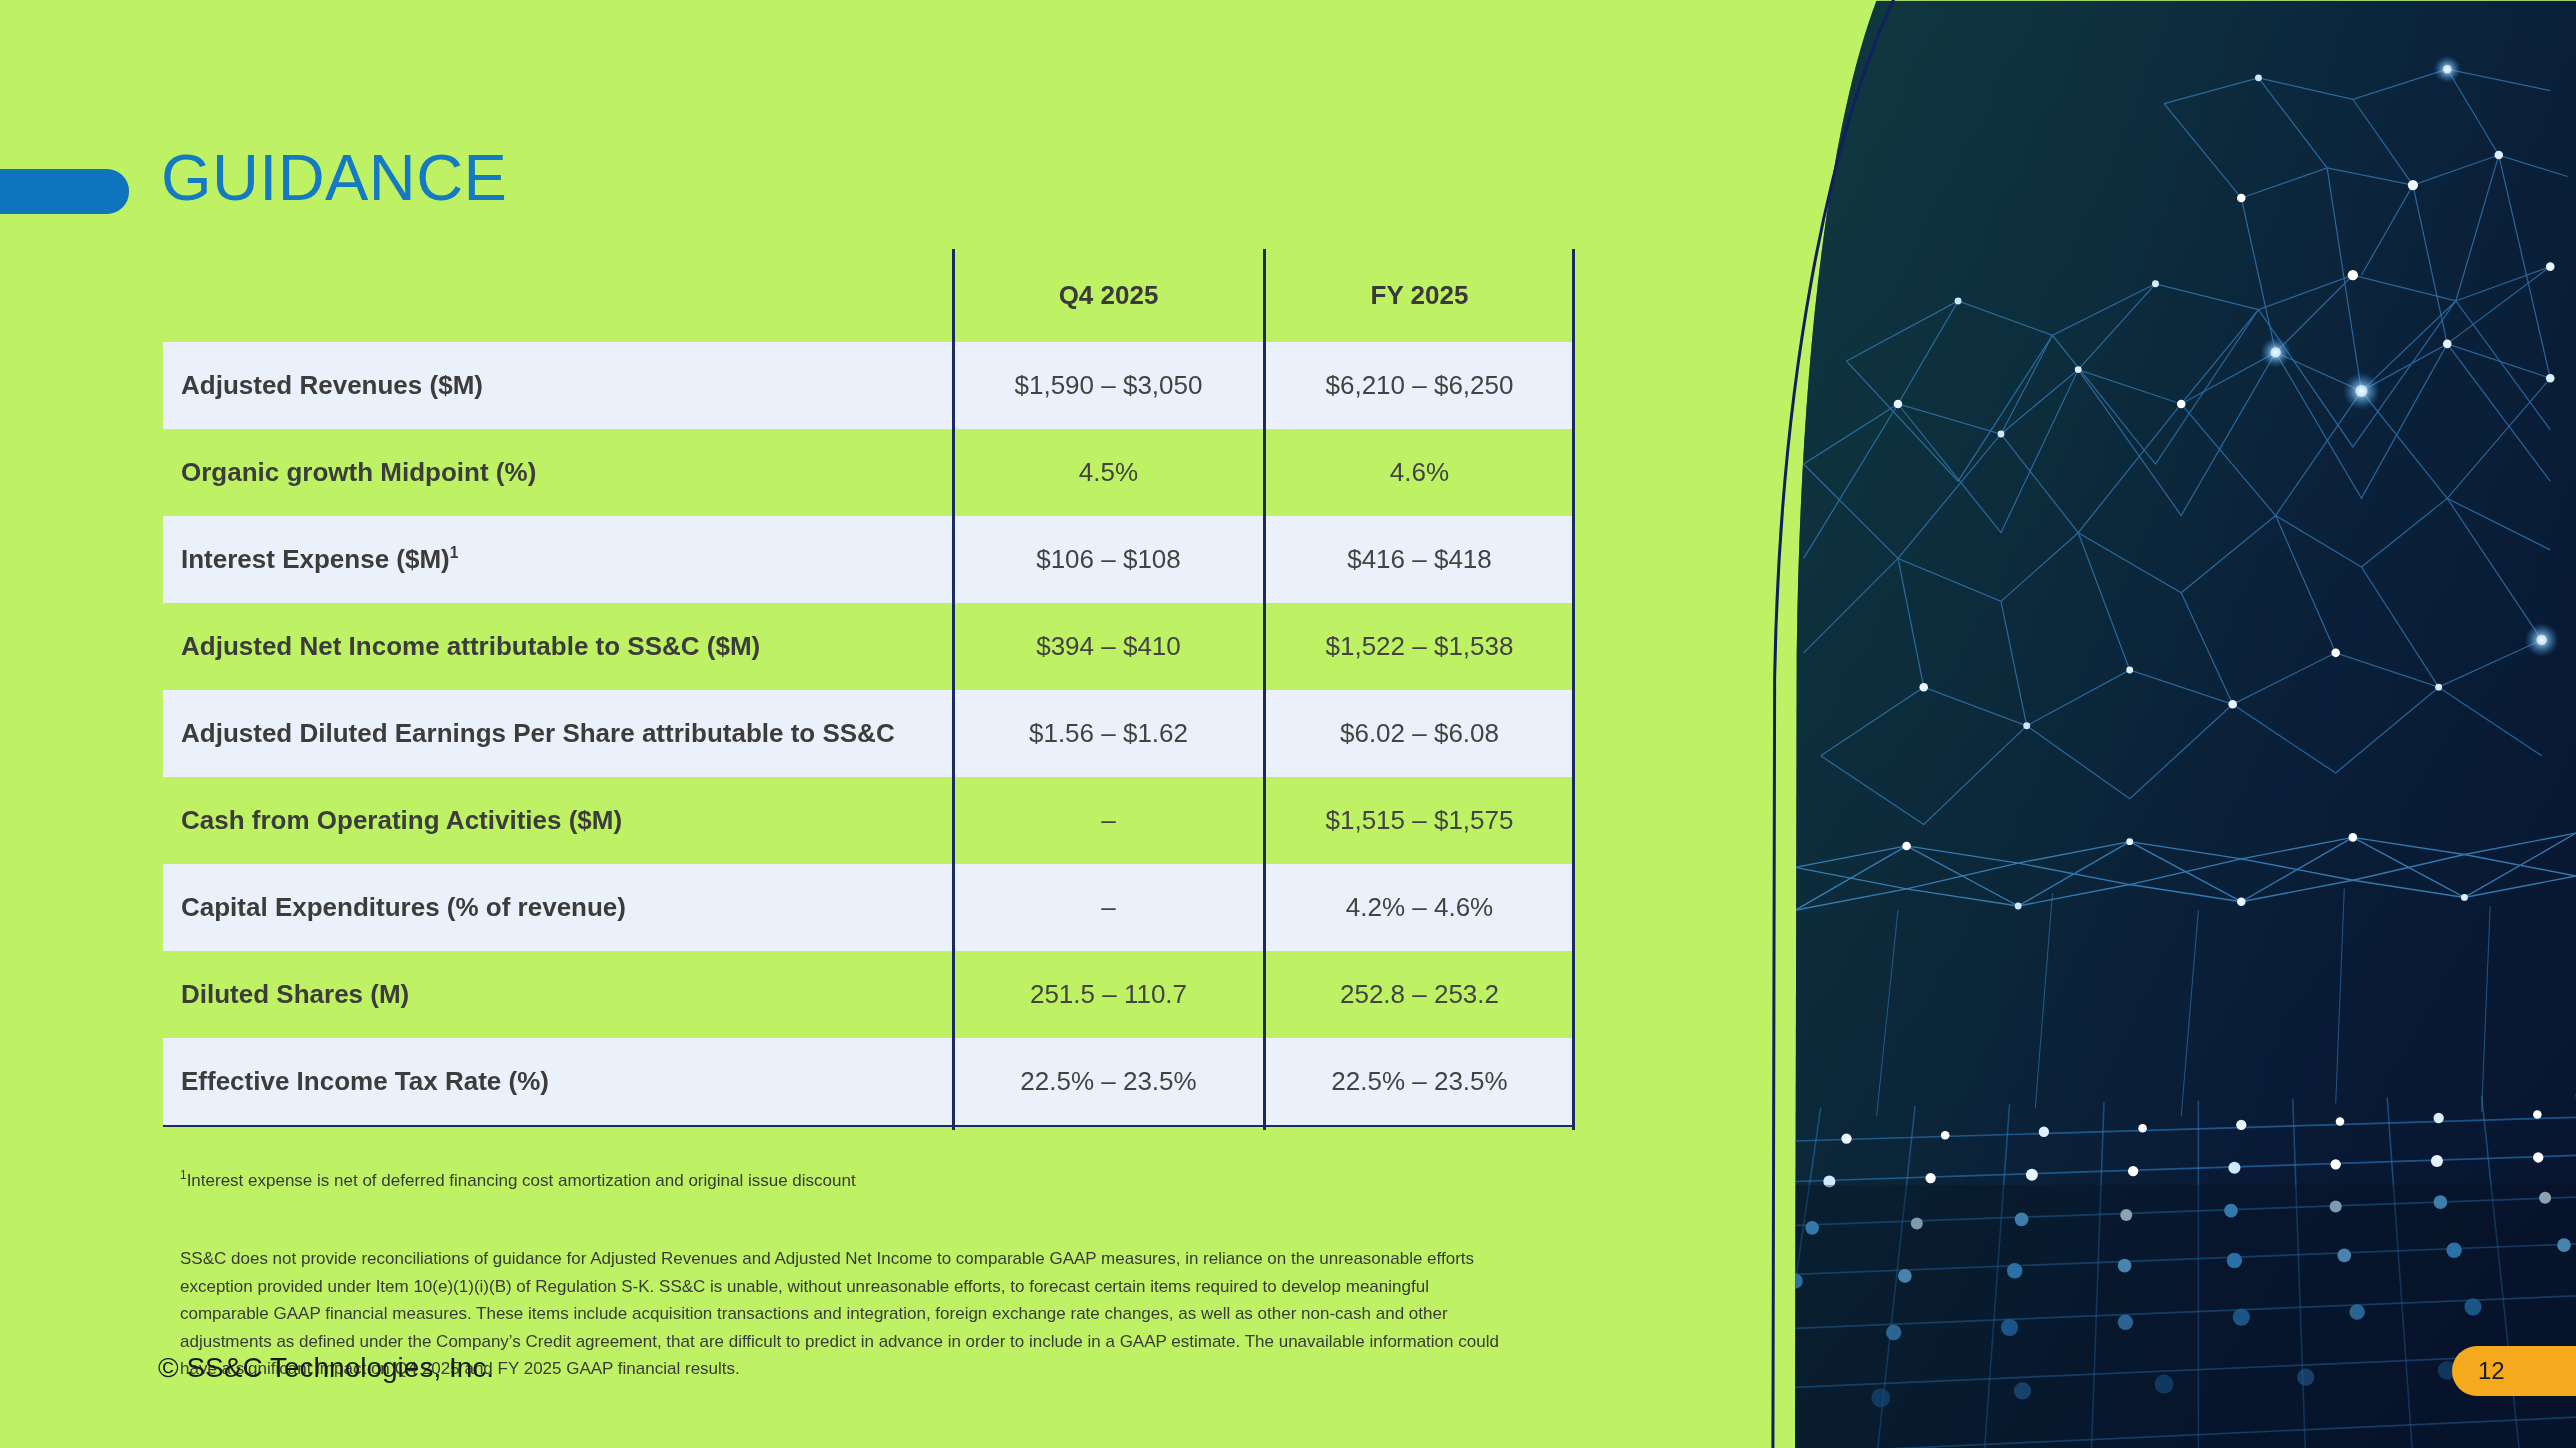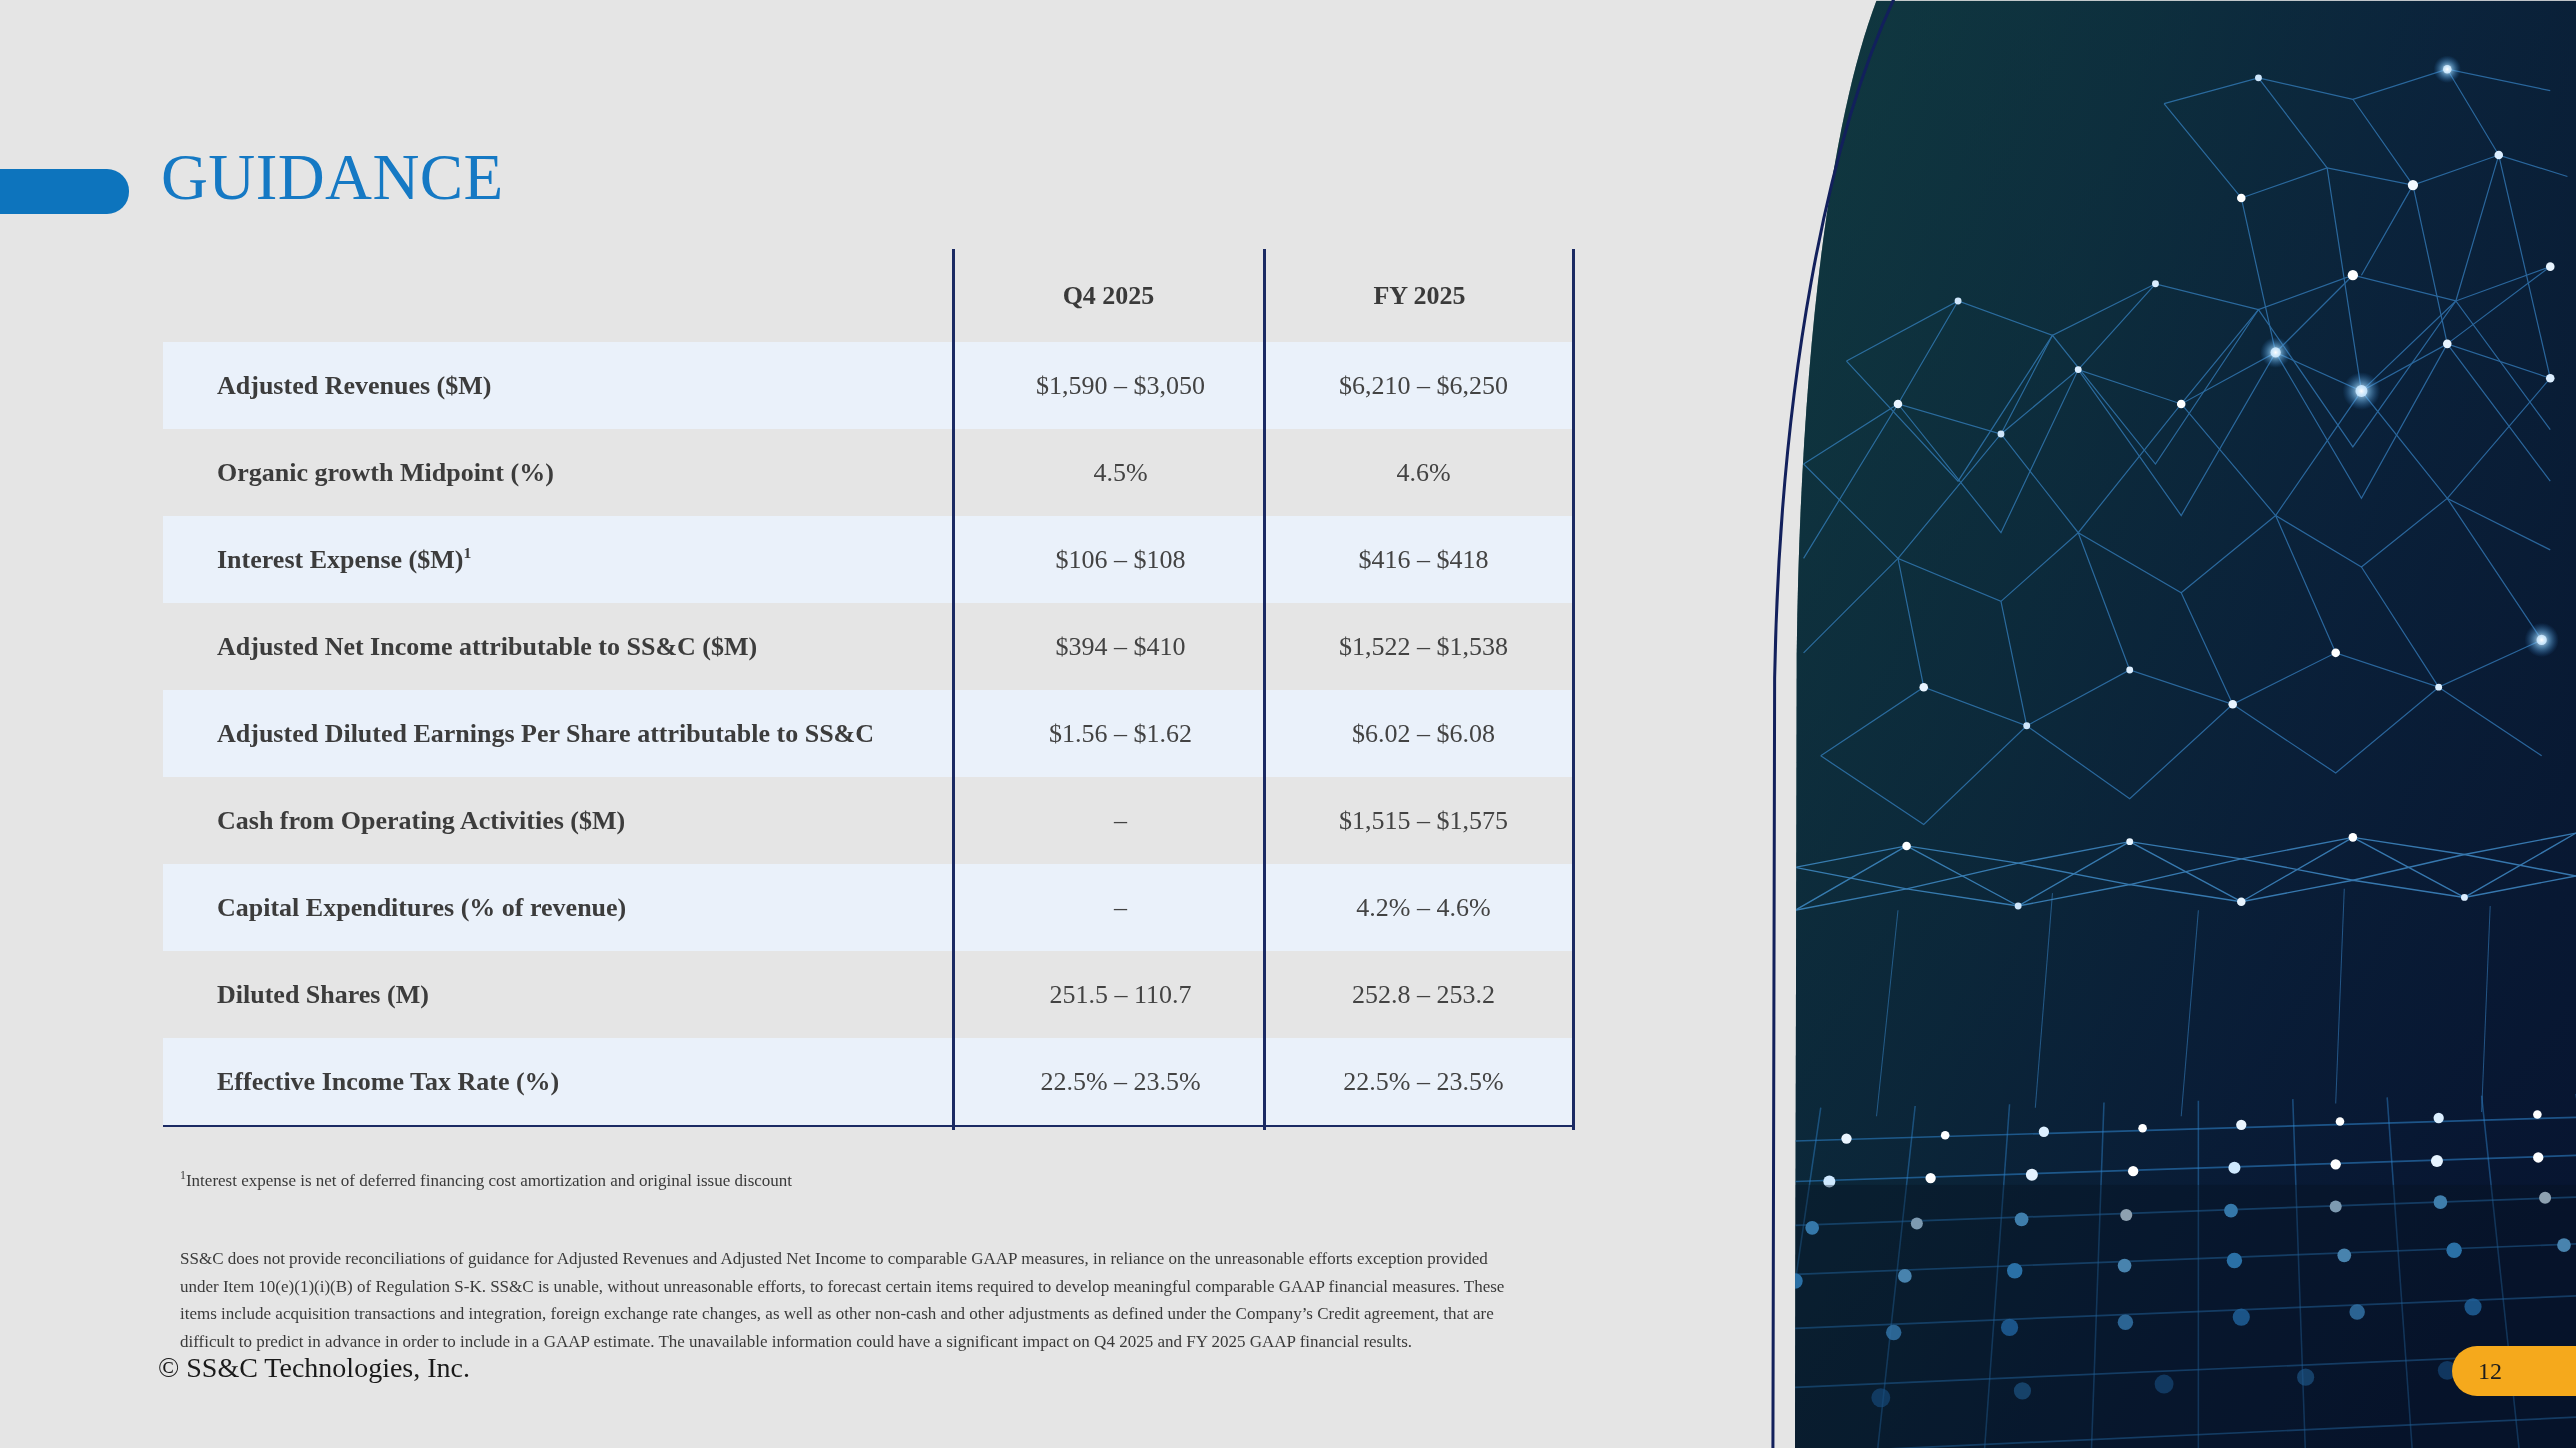--- a/index.html
+++ b/index.html
@@ -8,23 +8,22 @@
     padding: 0;
     background: #ffffff;
   }
   body {
     font-family: "Liberation Sans", sans-serif;
   }
   #slide {
     position: relative;
     width: 2576px;
     height: 1449px;
-    background: #e5e5e5;
+    background: #bef264;
     overflow: hidden;
-    font-family: Liberation Serif, serif;
   }
 
   
   #title-accent {
     position: absolute;
     left: -26px;
     top: 169px;
     width: 155px;
     height: 45px;
     background: #0d74bd;
@@ -81,21 +80,20 @@
 
   .tbody {
     position: relative;
     border-bottom: 2.6px solid #1b2a63;
   }
   .trow {
     display: flex;
     height: 87px;
     align-items: center;
     box-sizing: border-box;
-    padding-left: 36px;
   }
   .trow.alt { background: #eaf1fa; }
   .cell-label {
     width: 790px;
     box-sizing: border-box;
     padding-left: 18px;
     font-size: 26px;
     font-weight: bold;
     color: #3c3c3c;
     white-space: nowrap;

